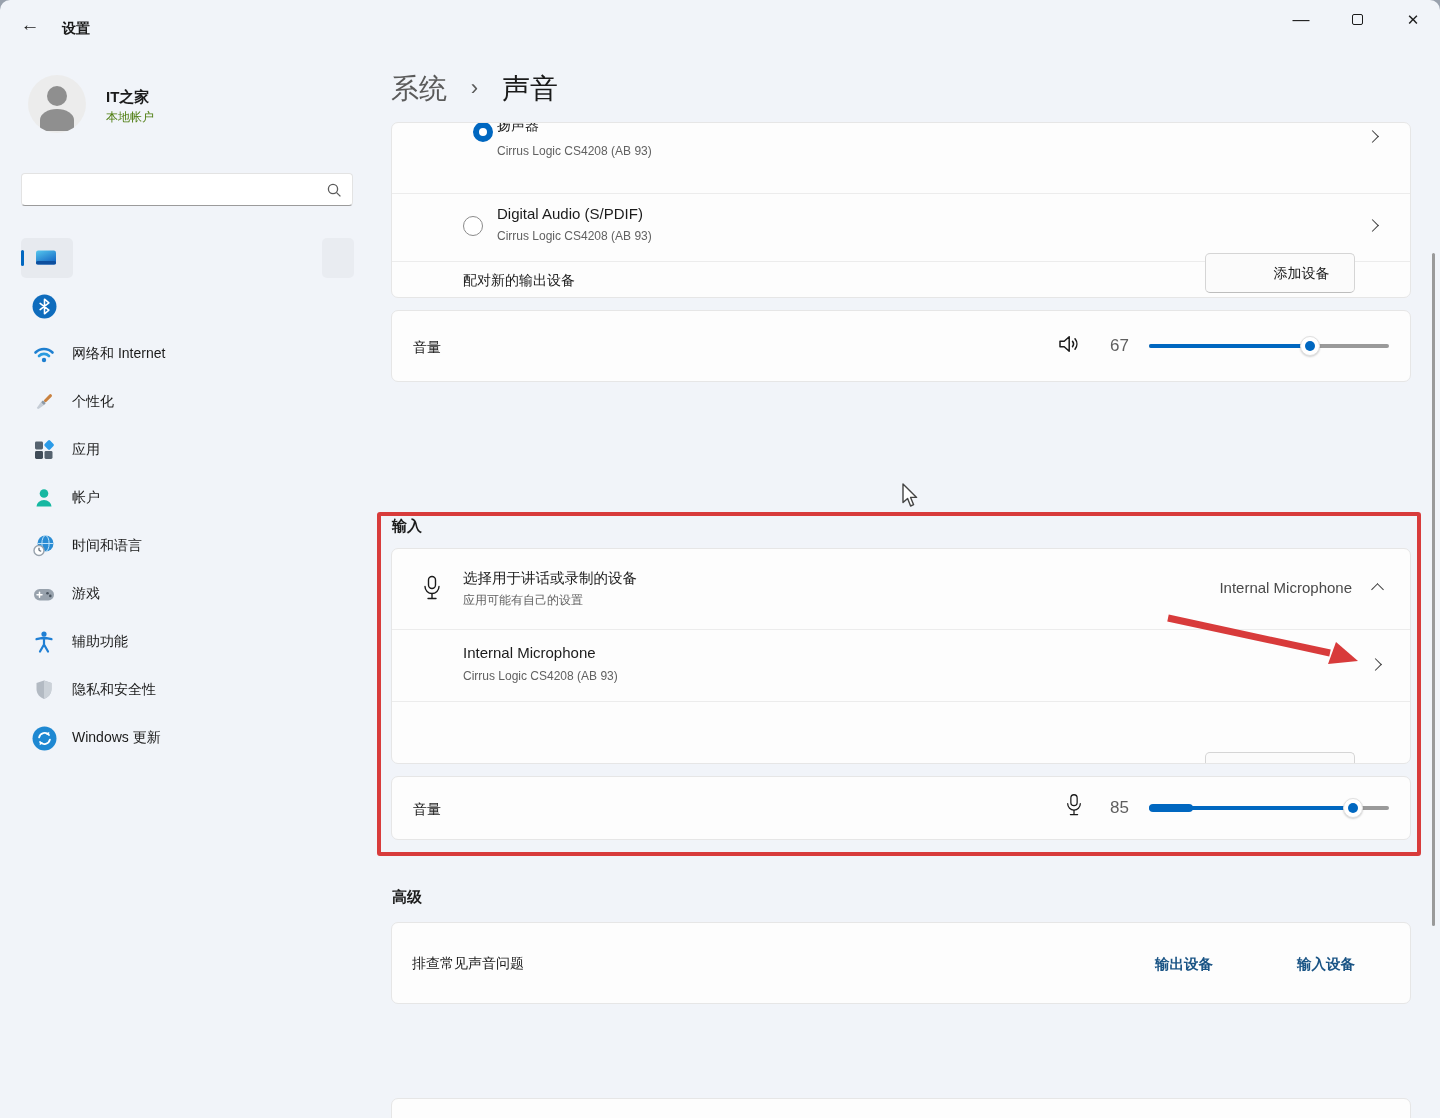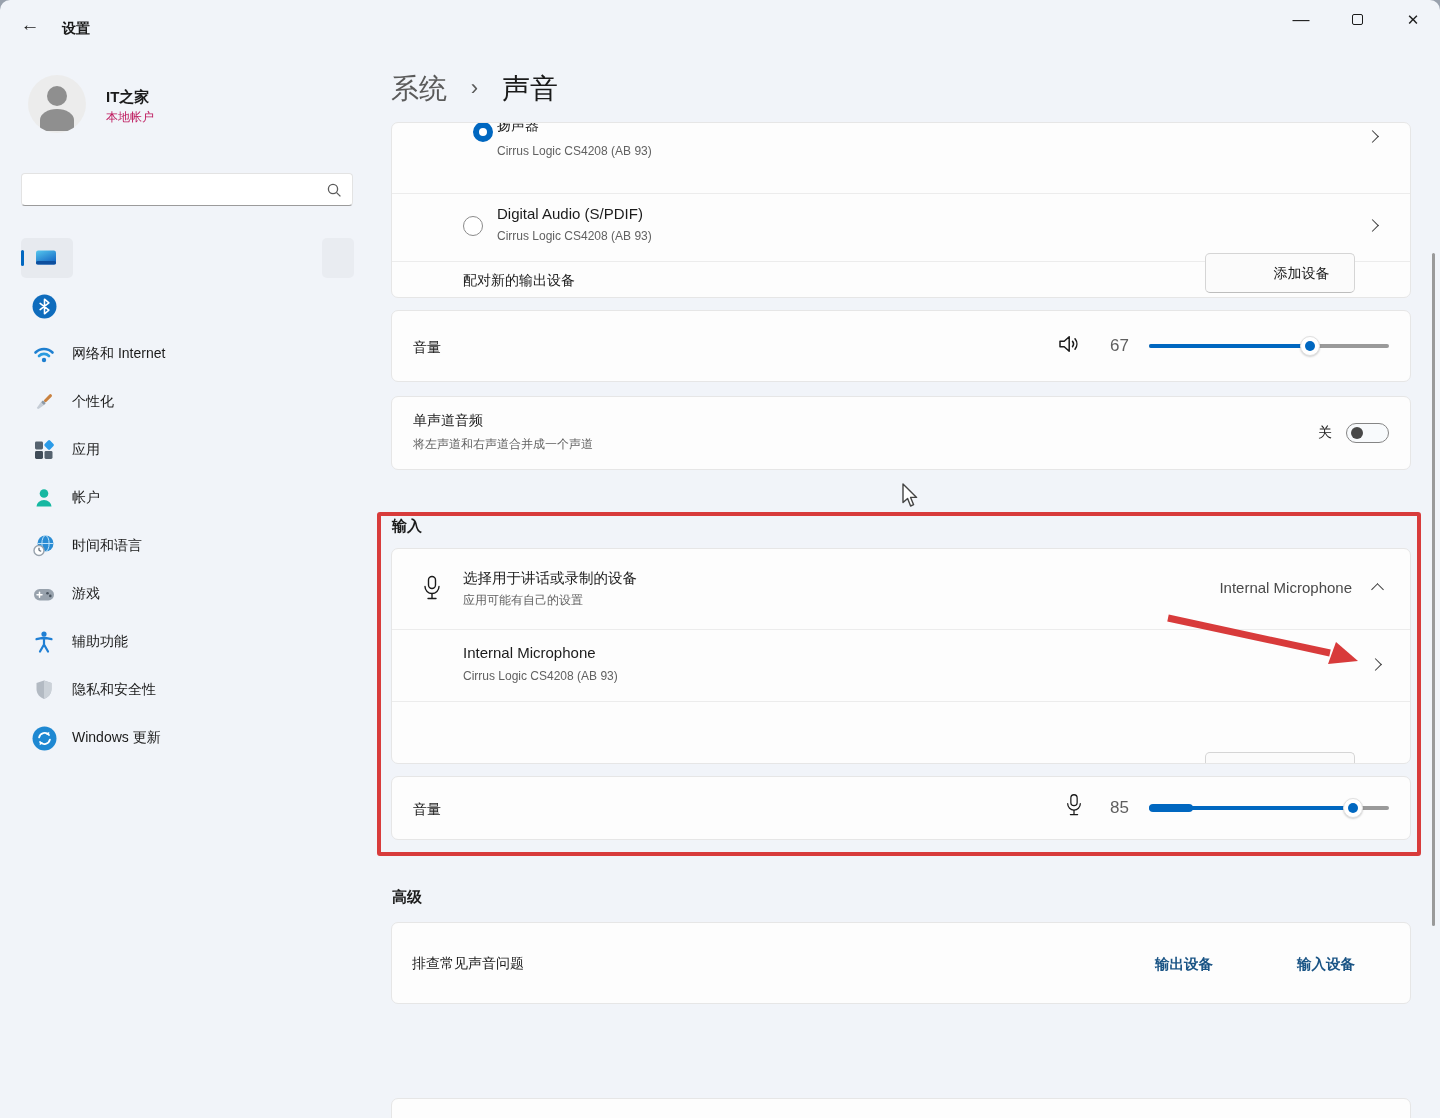--- a/index.html
+++ b/index.html
@@ -20,21 +20,21 @@
   .ctrl-max .maxbox { display:inline-block; width:11px; height:11px; border:1.3px solid #1b1b1b;
                       border-radius:2px; margin-top:14px; }
   .ctrl-close { left:1390px; }
 
   
   .avatar { position:absolute; left:28px; top:75px; width:58px; height:58px; border-radius:50%;
             background:#ECECEC; overflow:hidden; }
   .avatar .head { position:absolute; left:19px; top:11px; width:20px; height:20px; border-radius:50%; background:#8F8F8F; }
   .avatar .bust { position:absolute; left:12px; top:34px; width:34px; height:22px; border-radius:50% 50% 0 0; background:#8F8F8F; }
   .user-name { position:absolute; left:106px; top:88px; font-size:15px; font-weight:700; color:#1b1b1b; }
-  .user-type { position:absolute; left:106px; top:109px; font-size:12px; color:#be185d; }
+  .user-type { position:absolute; left:106px; top:109px; font-size:12px; color:#4d7c0f; }
 
   .searchbox { position:absolute; left:21px; top:173px; width:332px; height:33px; background:#FFFFFF;
                border:1px solid #E3E3E3; border-bottom:1px solid #9B9B9B; border-radius:4px; }
   .searchbox input { position:absolute; left:11px; top:1px; width:290px; height:29px; border:none; outline:none;
                font-size:13px; color:#1b1b1b; background:transparent; font-family:inherit; }
   .searchbox input::placeholder { color:#767676; }
   .search-ic { position:absolute; right:10px; top:9px; }
 
   .nav-item { position:absolute; left:0; width:356px; height:40px; }
   .nav-icon { position:absolute; left:32px; top:8px; width:24px; height:24px; }
@@ -297,30 +297,20 @@
       </span>
       <span class="vol-num">67</span>
       <div class="slider">
         <div class="track"></div>
         <div class="fill" style="width: 67%;"></div>
         <div class="thumb" style="left: 67%;"></div>
       </div>
     </div>
   </div>
 
-  <div class="card" style="top:396px; height:74px;">
-    <div class="row-title" style="position:absolute; left:21px; top:15px;">单声道音频</div>
-    <div class="row-sub" style="position:absolute; left:21px; top:39px;">将左声道和右声道合并成一个声道</div>
-    <div class="vol-right" style="gap:14px;">
-      <span class="row-title">关</span>
-      <div class="toggle">
-          <div class="knob"></div>
-        </div>
-    </div>
-  </div>
 
   <div class="sec-header" style="top:517px;">输入</div>
 
   <div class="card" style="top:548px; height:216px;">
     <div style="position:absolute; left:0; top:0; width:100%; height:80px;">
       <span style="position:absolute; left:30px; top:26px;">
         <svg width="20" height="28" viewBox="0 0 20 28">
             <rect x="6.5" y="1.5" width="7" height="12" rx="3.5" fill="none" stroke="#1b1b1b" stroke-width="1.4"></rect>
             <path d="M3 11.5 a7 7 0 0 0 14 0" fill="none" stroke="#1b1b1b" stroke-width="1.4" stroke-linecap="round"></path>
             <line x1="10" y1="18.5" x2="10" y2="23" stroke="#1b1b1b" stroke-width="1.4"></line>

